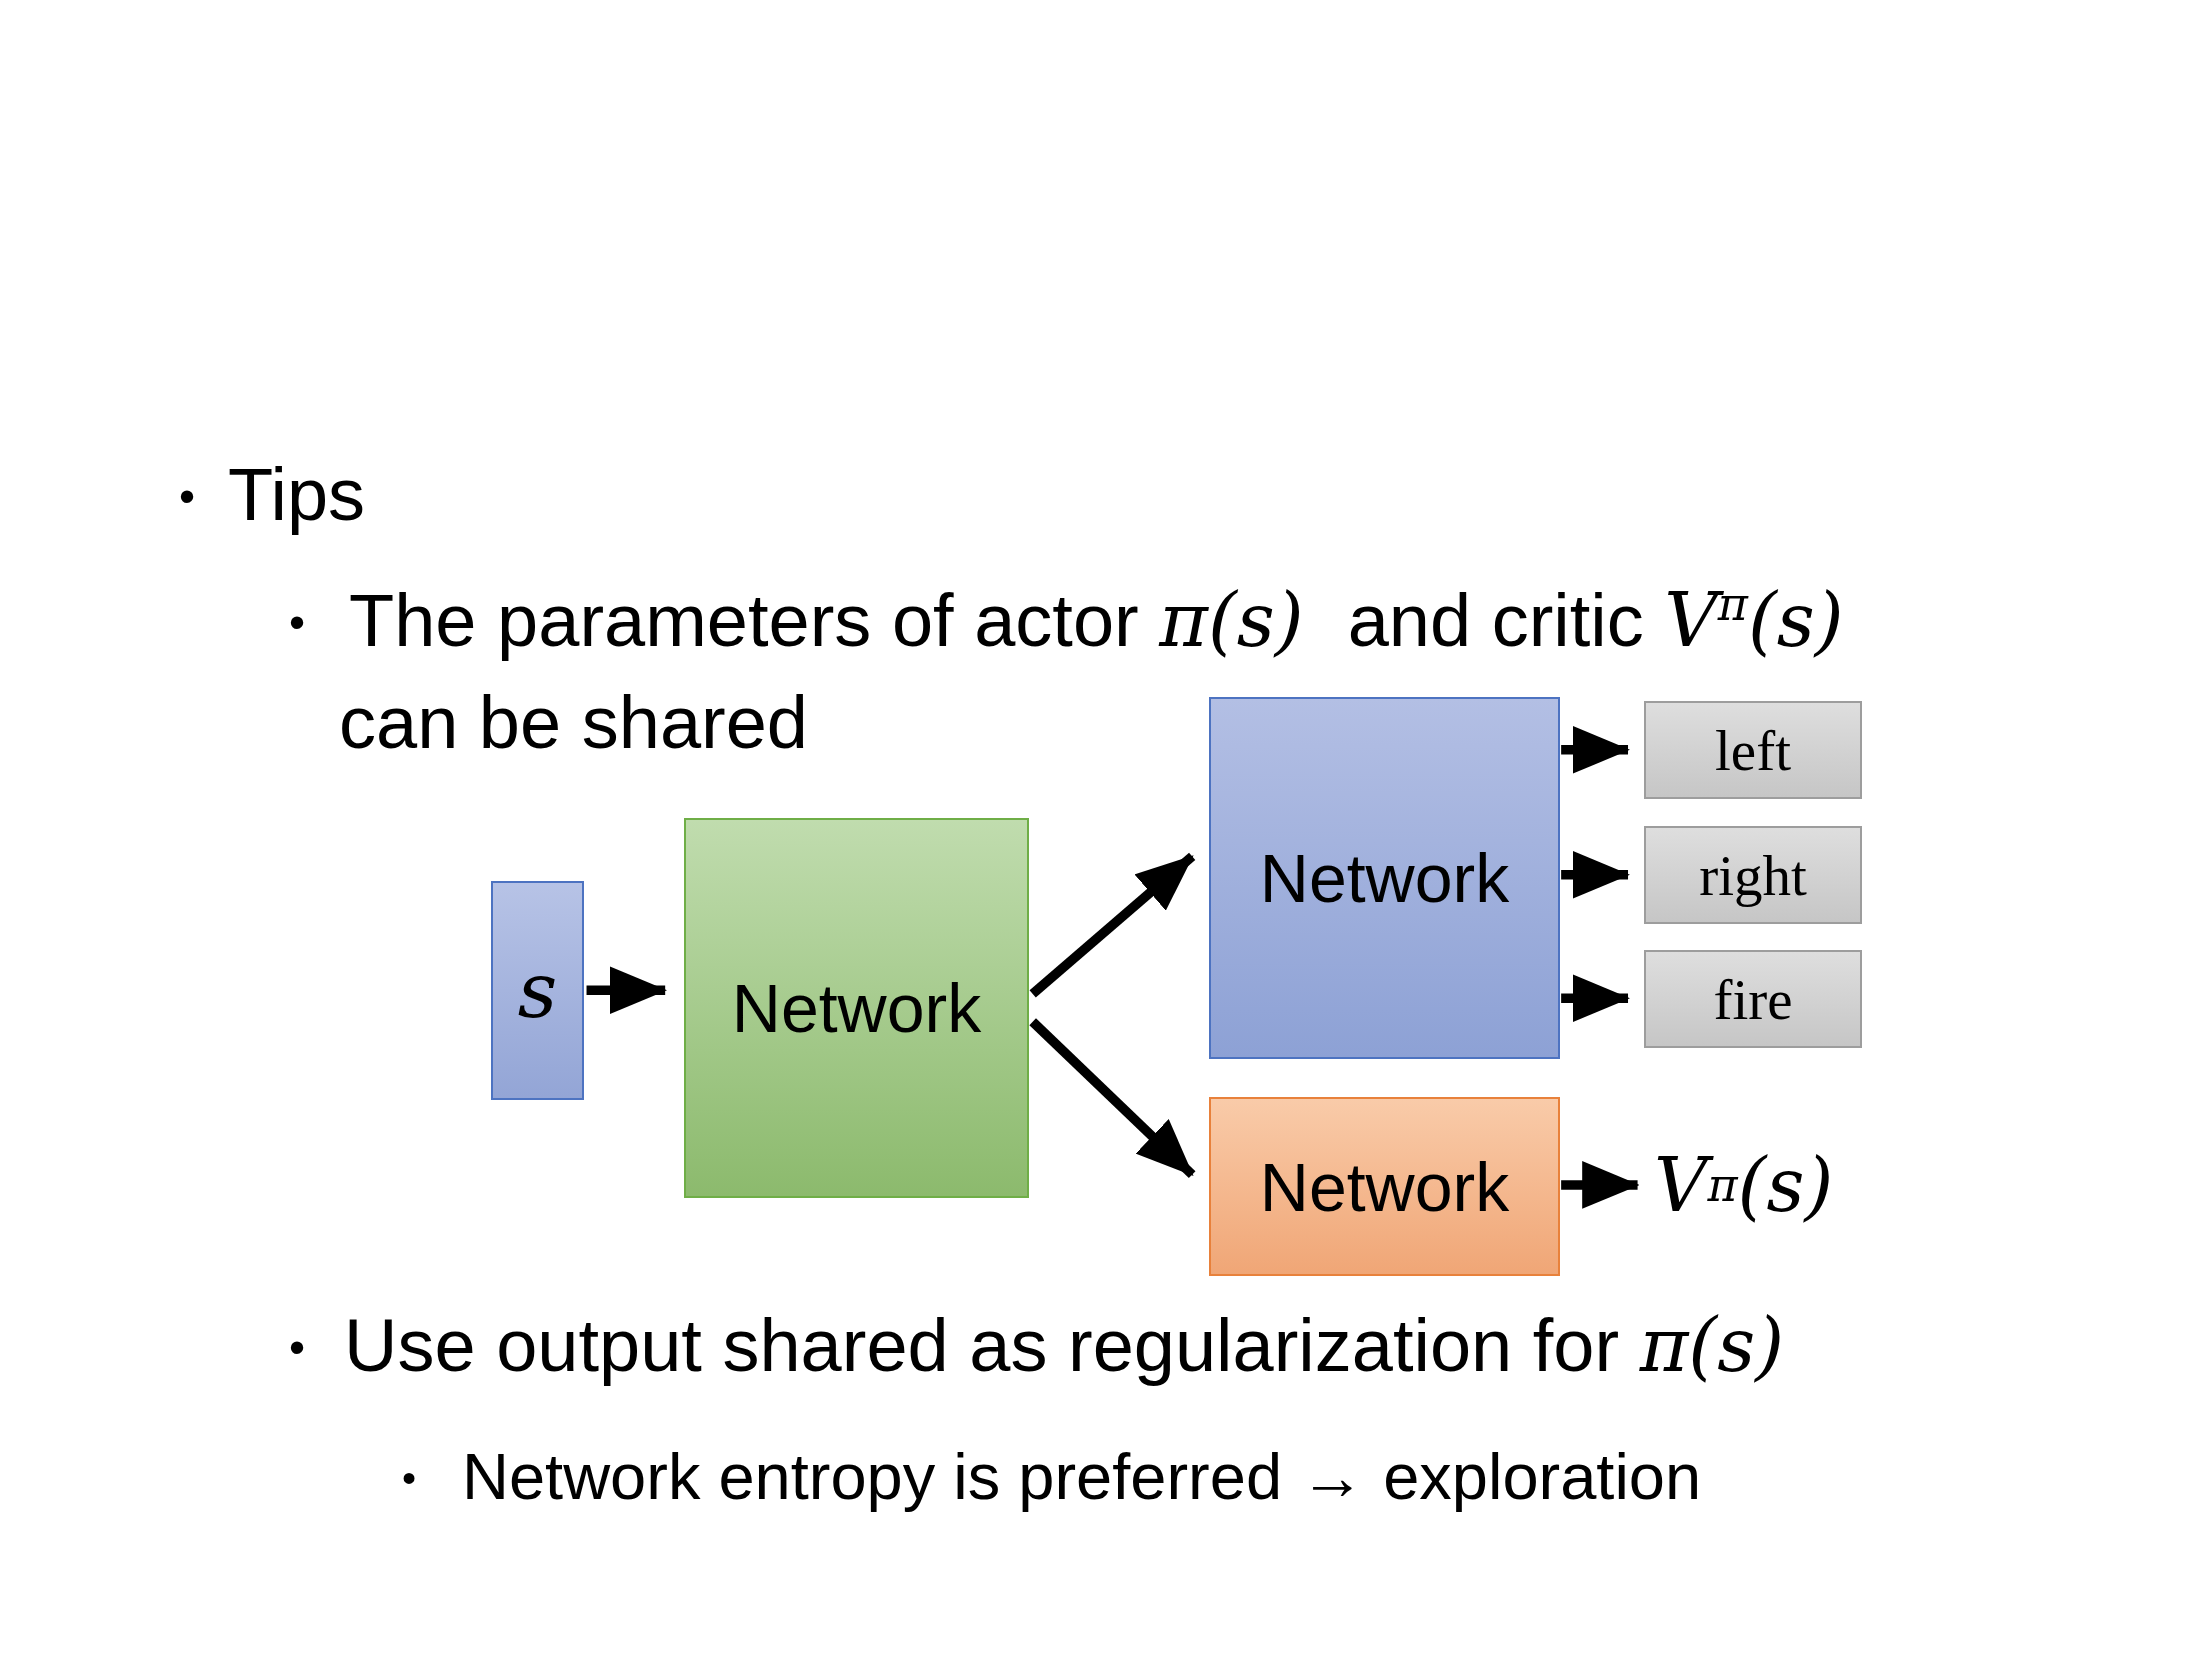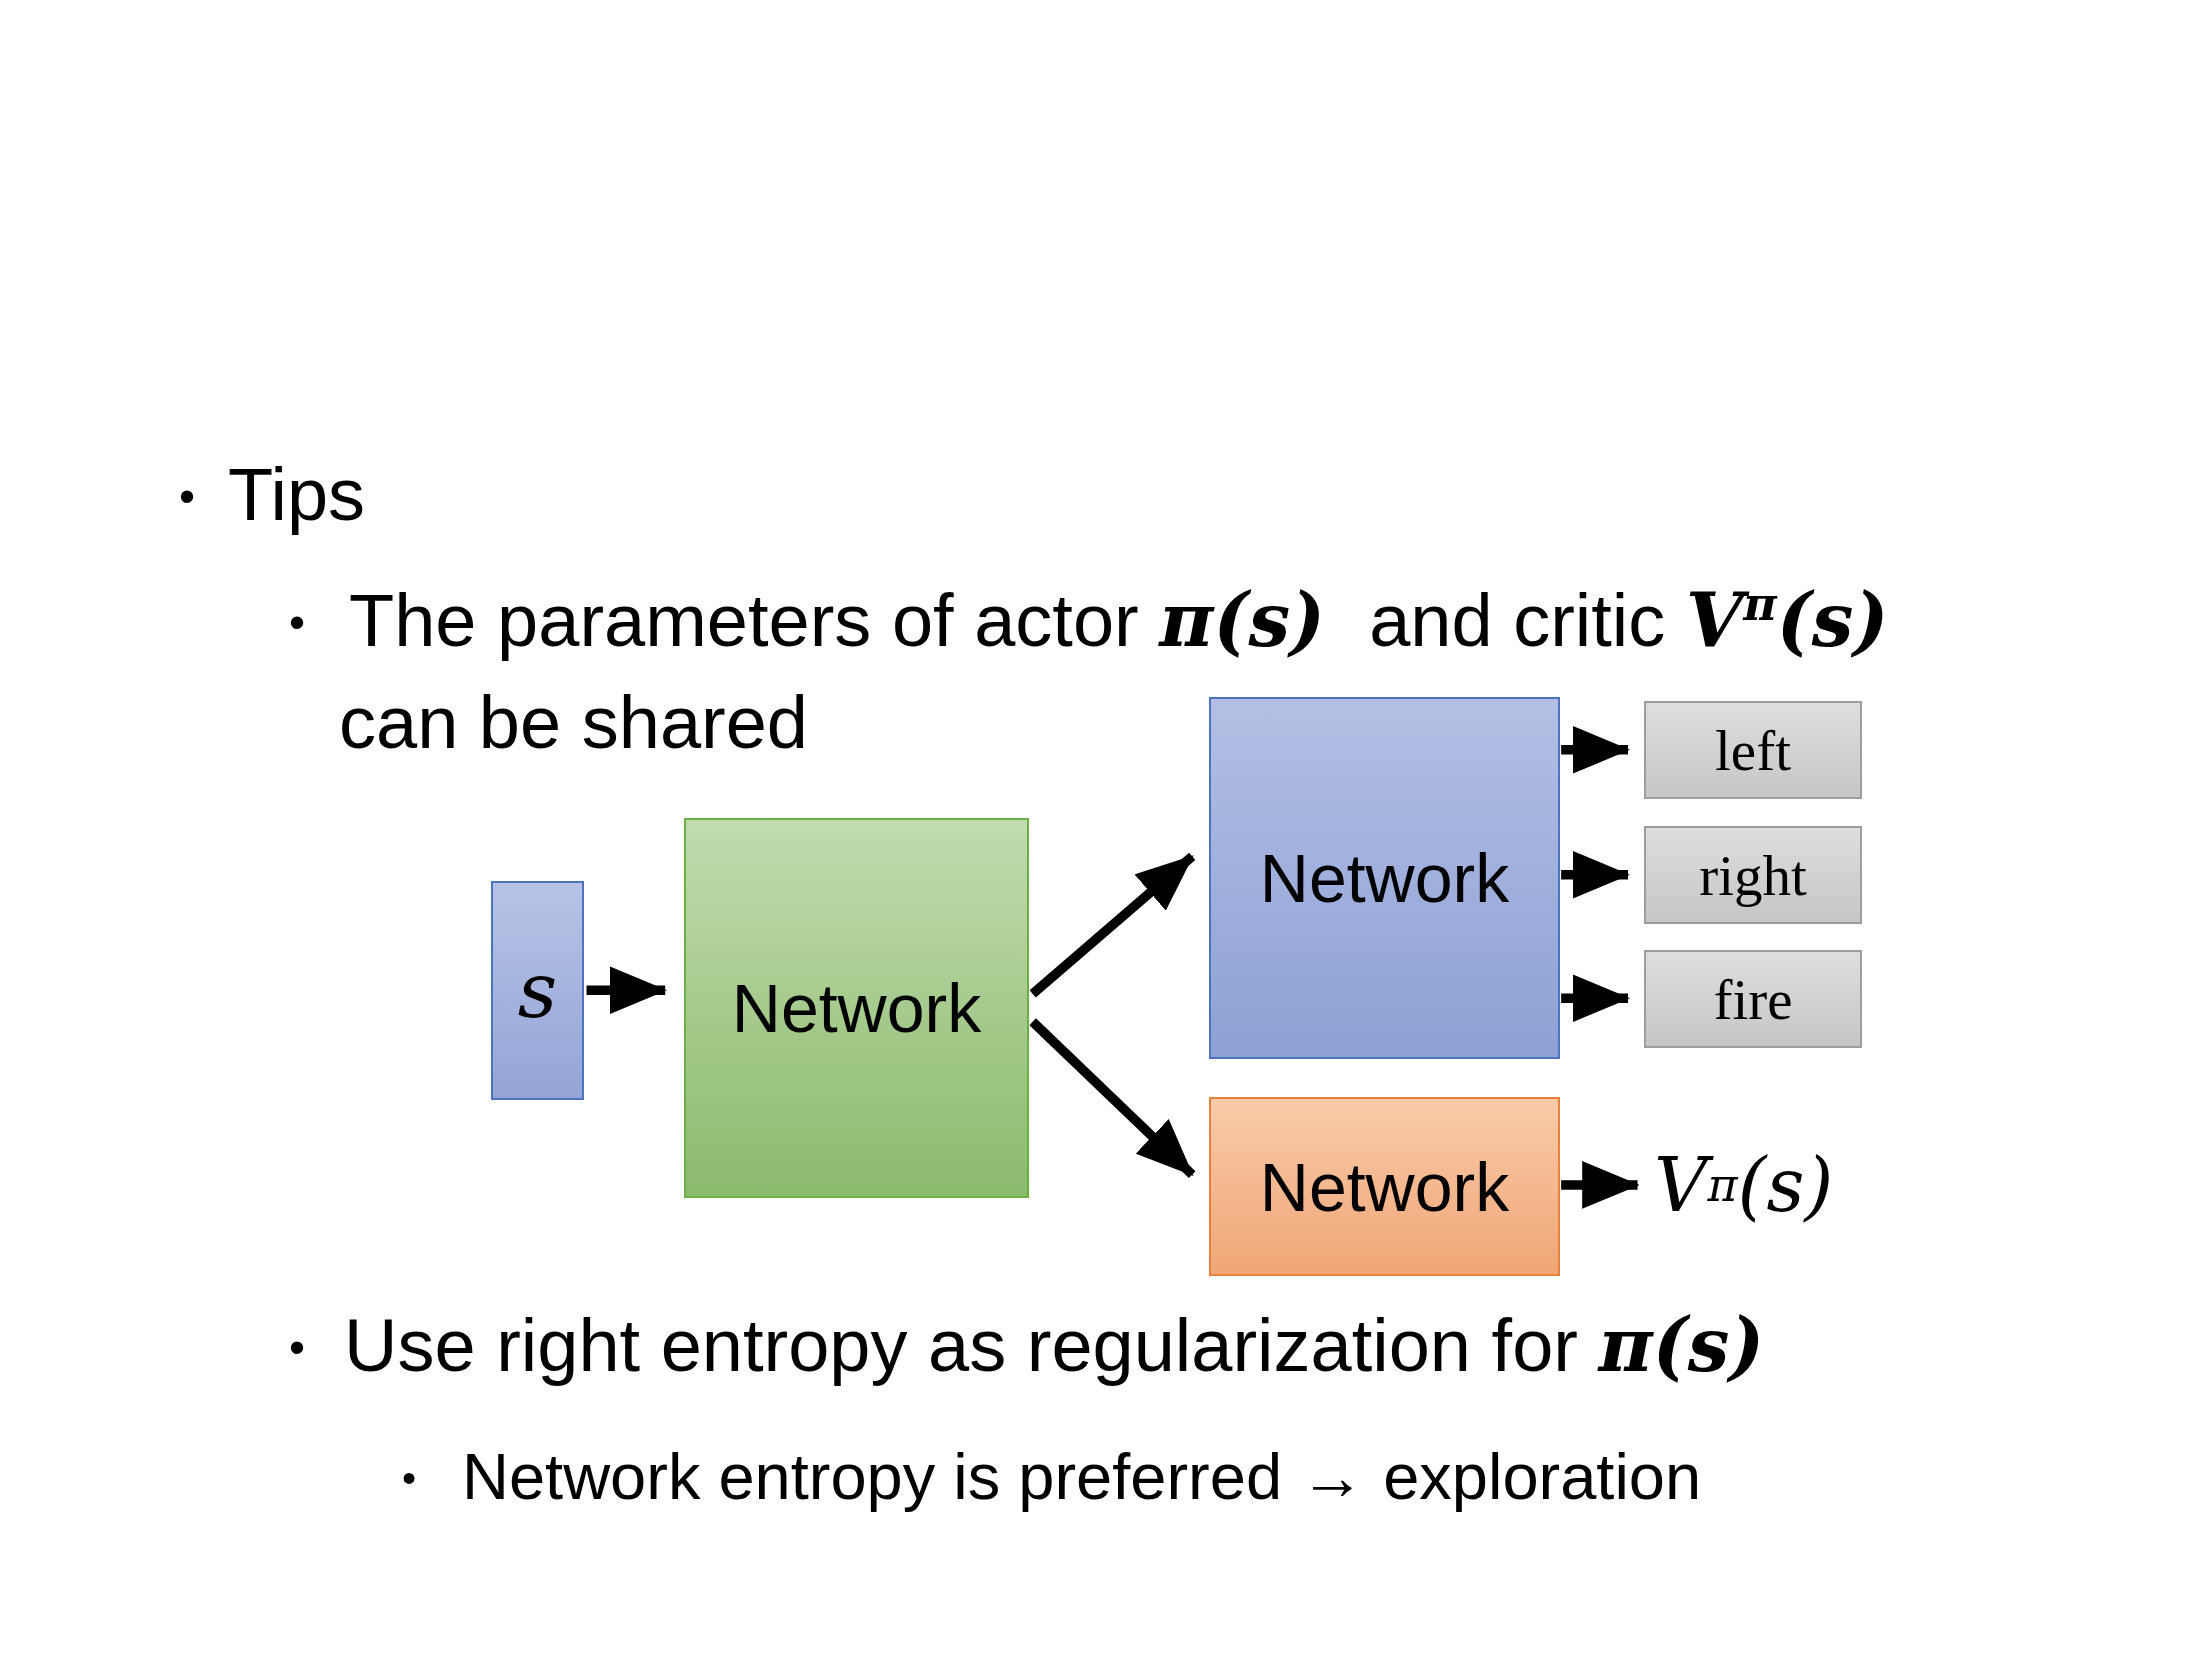--- a/index.html
+++ b/index.html
@@ -16,21 +16,21 @@
   .bullet { display:inline-block; font-size:0.62em; transform:translateY(-0.18em); }
   .l1 { left:179px; top:458px; font-size:74px; }
   .l1 .bullet { width:49px; }
   .l2a1 { left:289px; top:583px; font-size:74px; }
   .l2a1 .bullet { width:60px; }
   .l2a2 { left:339px; top:686px; font-size:74px; }
   .l2b { left:289px; top:1308px; font-size:74px; }
   .l2b .bullet { width:55px; }
   .l3 { left:402px; top:1444px; font-size:65px; }
   .l3 .bullet { width:60px; }
-  .m { font-family:"DejaVu Serif", serif; font-style:italic;font-weight:bold; }
+  .m { font-family:"DejaVu Serif", serif; font-style:italic; }
   .m sup, .vout sup { font-size:0.62em; line-height:0; vertical-align:super; }
   .gapmid { margin-left:23.5px; }
   .dbox {
     position:absolute; box-sizing:border-box; display:flex;
     align-items:center; justify-content:center; line-height:1;
   }
   .sbox {
     left:491px; top:881px; width:93px; height:219px;
     background:linear-gradient(180deg,#b7c3e6 0%,#93a5d6 100%);
     border:2.2px solid #4d73c1;
@@ -136,21 +136,21 @@
     <line x1="1405" y1="1390" x2="1622" y2="1598" stroke="#000" stroke-width="13" marker-end="url(#ah)"></line>
     <line x1="2124" y1="1020" x2="2215" y2="1020" stroke="#000" stroke-width="13" marker-end="url(#ah)"></line>
     <line x1="2124" y1="1190" x2="2215" y2="1190" stroke="#000" stroke-width="13" marker-end="url(#ah)"></line>
     <line x1="2124" y1="1358" x2="2215" y2="1358" stroke="#000" stroke-width="13" marker-end="url(#ah)"></line>
     <line x1="2124" y1="1612" x2="2228" y2="1612" stroke="#000" stroke-width="13" marker-end="url(#ah)"></line>
   </svg>
 
   <div class="row l2b">
     <span class="bullet">•</span>
     <span class="txt">
-      <span>Use right entropy as regularization for </span>
+      <span>Use output shared as regularization for </span>
       <span class="m">π(s)</span>
     </span>
   </div>
 
   <div class="row l3">
     <span class="bullet">•</span>
     <span class="txt">Network entropy is preferred → exploration</span>
   </div>
 
 </div>

